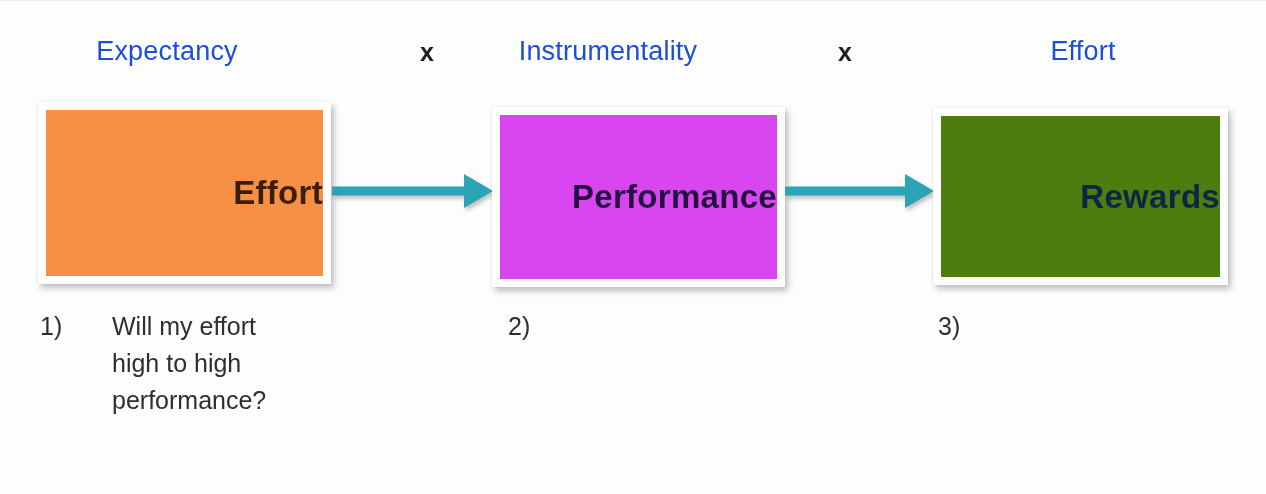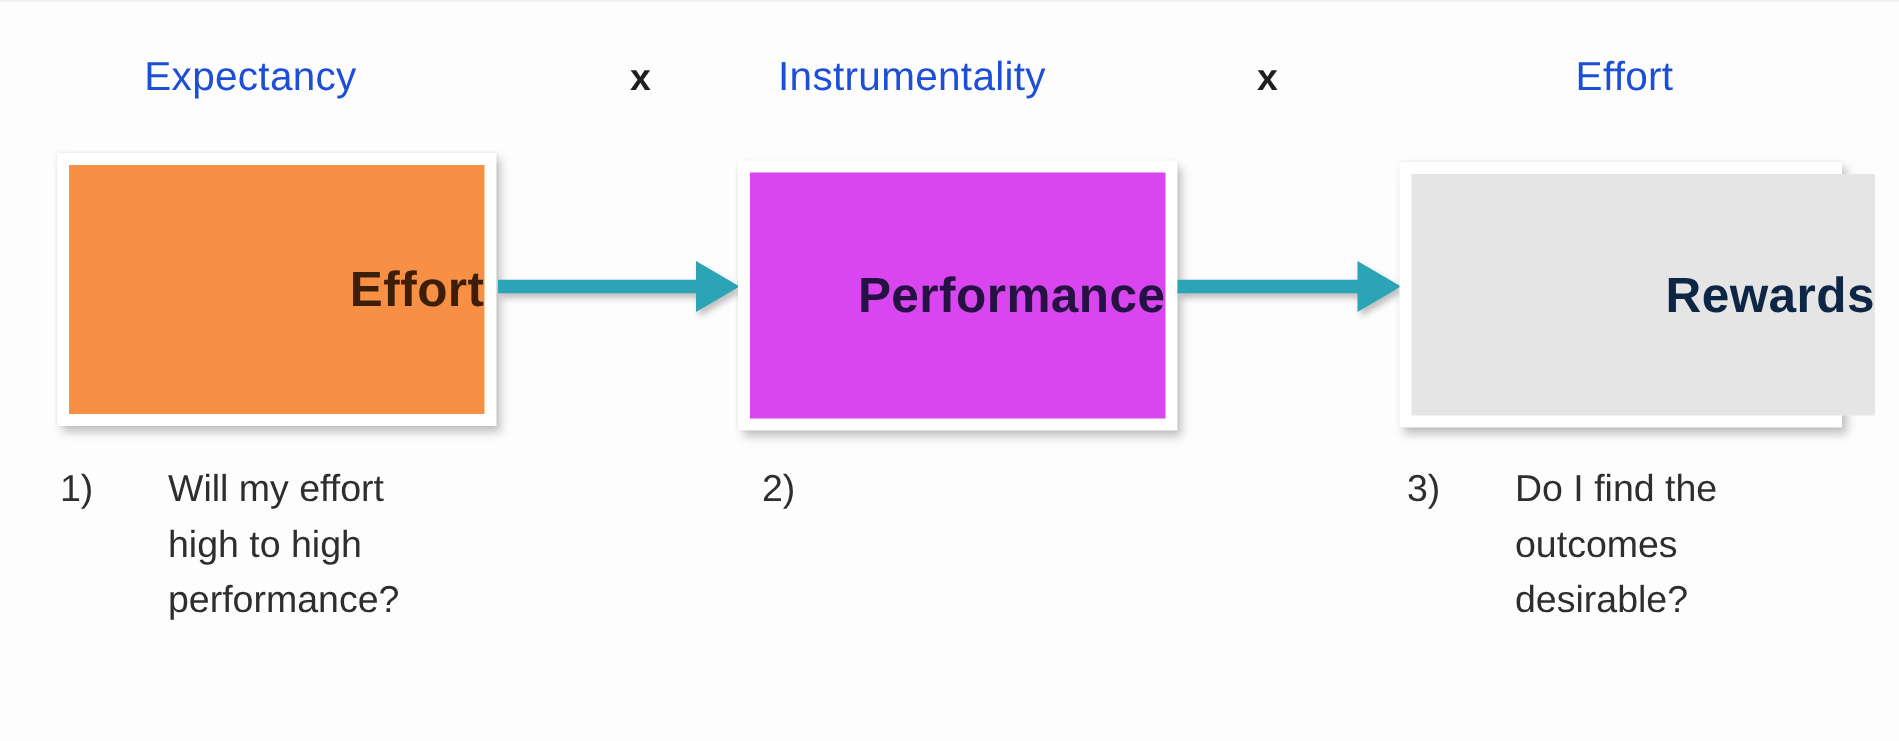--- a/index.html
+++ b/index.html
@@ -120,34 +120,31 @@
       <span class="box-label" style="color: rgb(37, 18, 67);">Performance</span>
     </div>
   </div>
 
   <svg class="arrow arrow-2" viewBox="0 0 152 46" xmlns="http://www.w3.org/2000/svg">
     <line x1="1" y1="23" x2="124" y2="23" stroke-width="9" stroke="#2BA5B5"></line>
     <polygon points="121,6 150,23 121,40" fill="#2BA5B5"></polygon>
   </svg>
 
   <div class="frame frame-3">
-    <div class="fill" style="background-color: #e5e5e5; padding-left: 30px;">
+    <div class="fill" style="background-color: #4d7c0f;">
       <span class="box-label" style="color: rgb(13, 38, 70);">Rewards</span>
     </div>
   </div>
 
   <div class="question q-1">
     <span class="qnum">1)</span>
     <span class="qtext">Will my effort
 high to high
 performance?</span>
   </div>
   <div class="question q-2">
     <span class="qnum">2)</span>
   </div>
   <div class="question q-3">
     <span class="qnum">3)</span>
-    <span class="qtext">Do I find the
-outcomes
-desirable?</span>
   </div>
 
 </div>
 
 </body></html>

